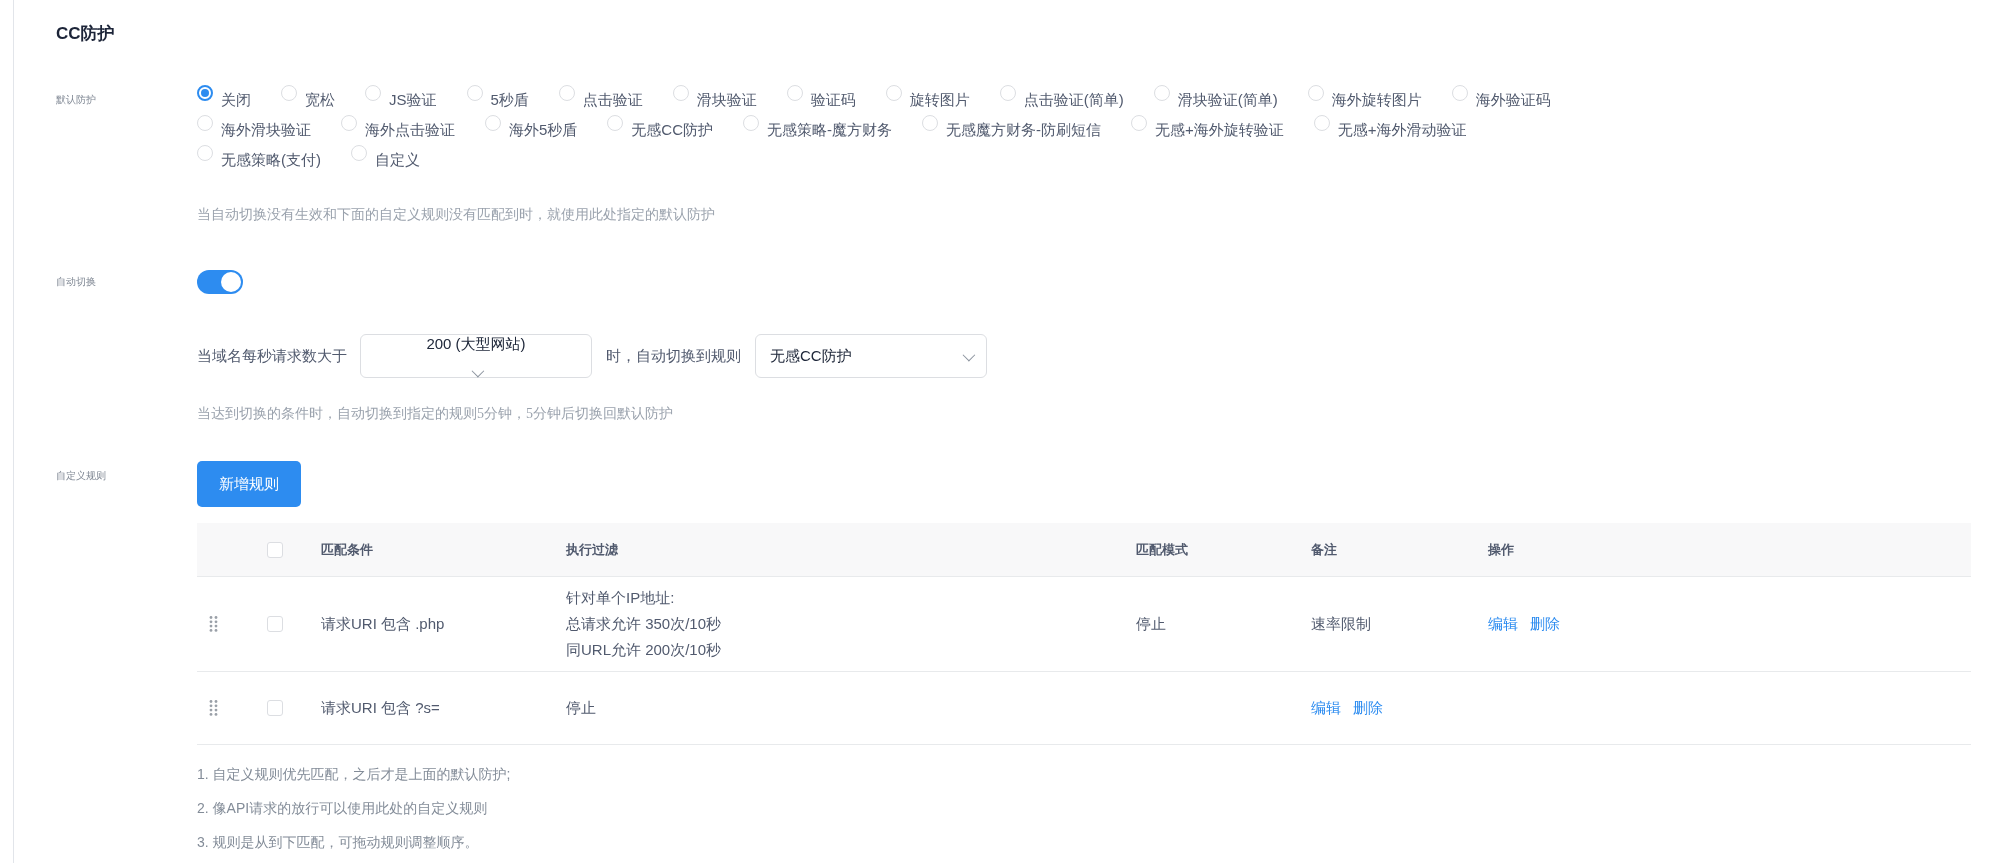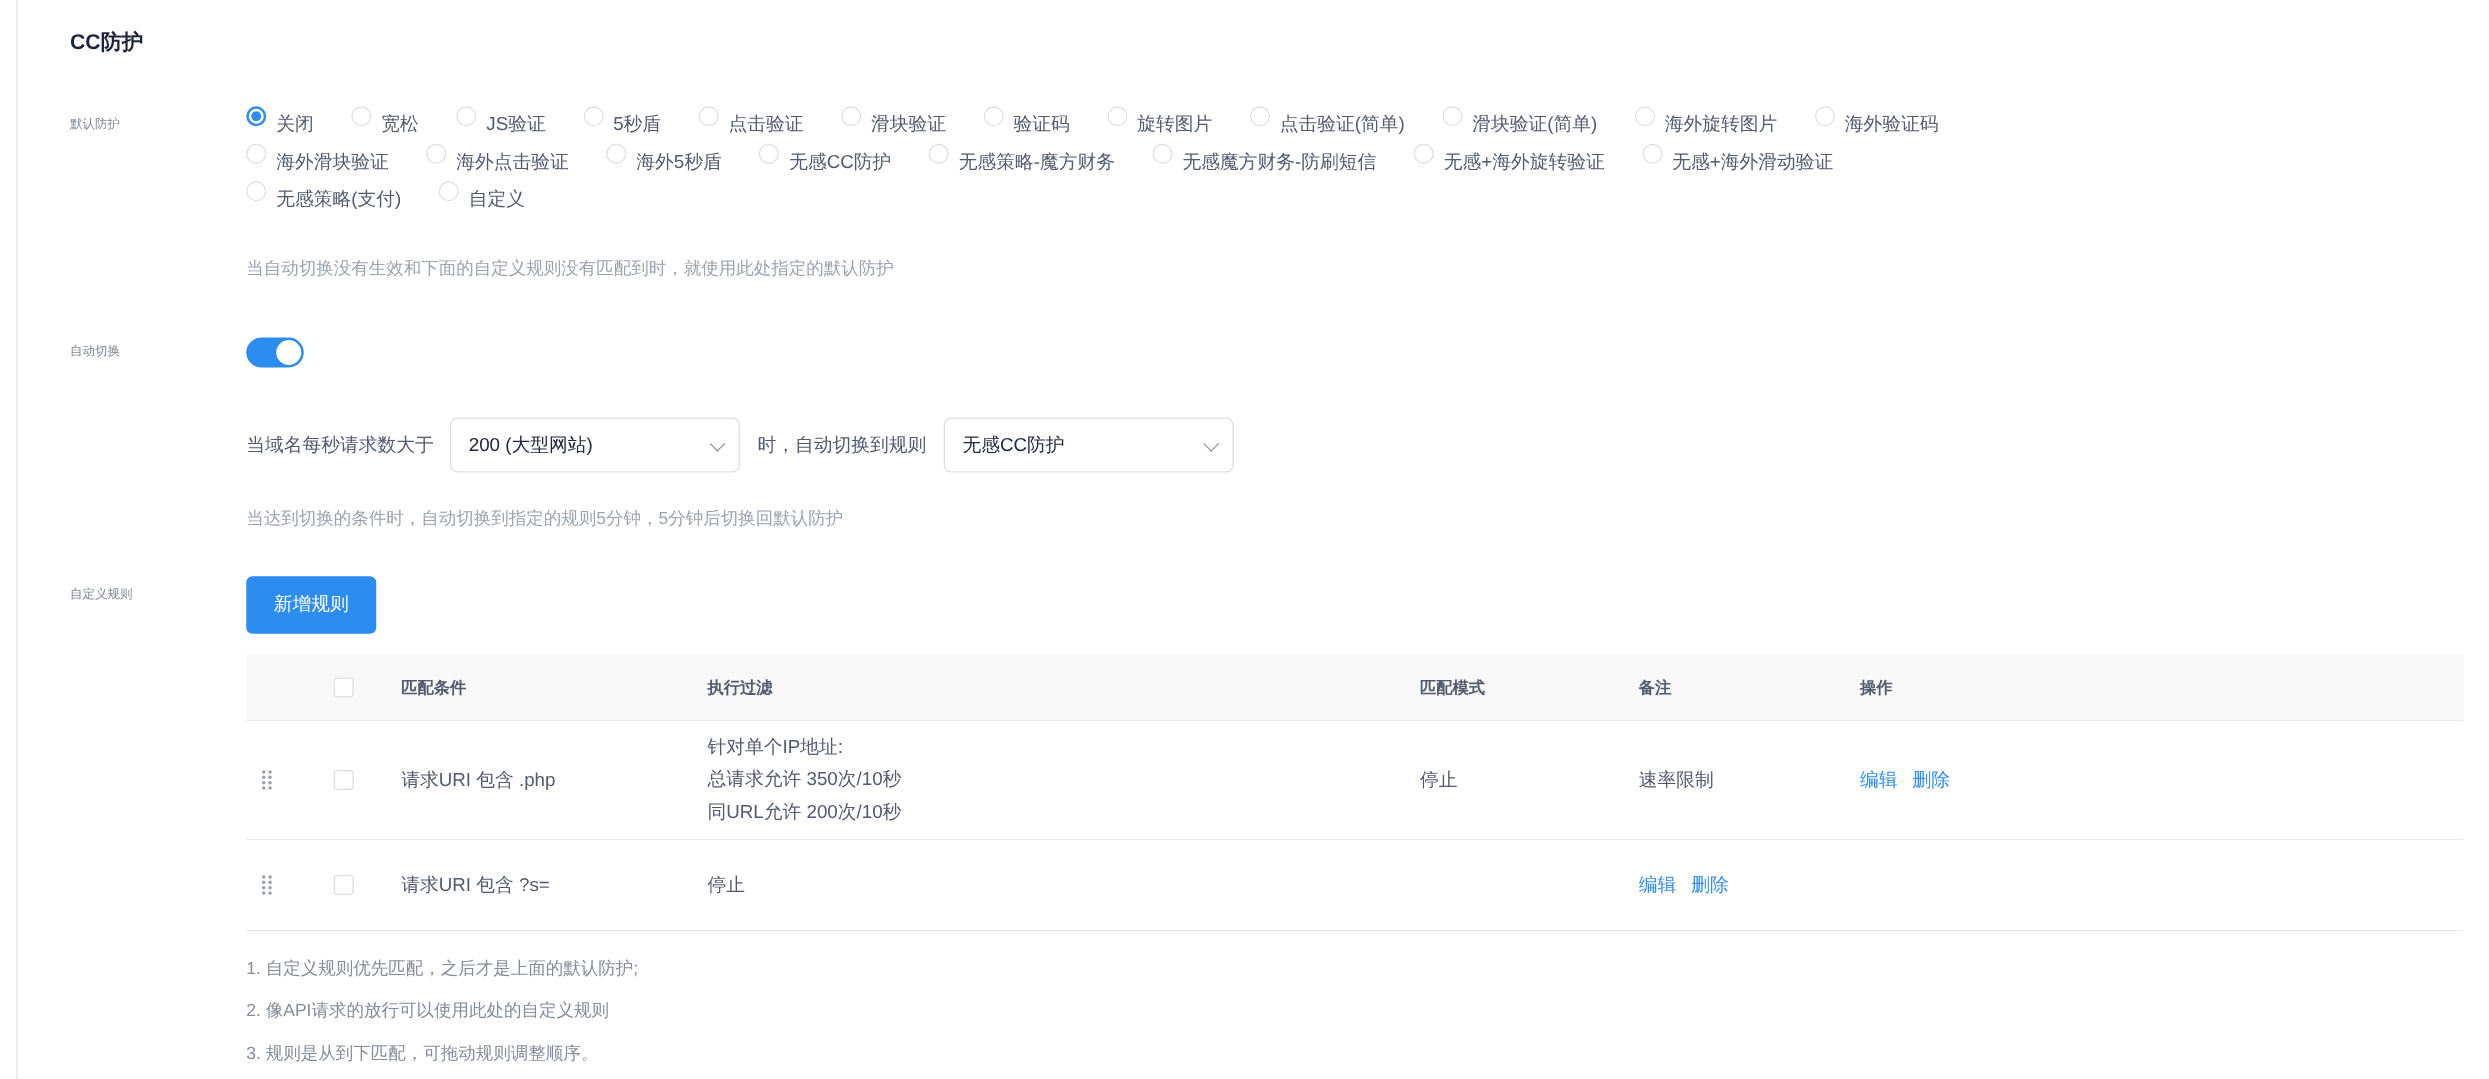--- a/index.html
+++ b/index.html
@@ -32,21 +32,21 @@
   .switch { width:46px; height:24px; border-radius:13px; background:#2d8cf0; position:relative; cursor:pointer; margin-top:3px; }
   .switch .knob { position:absolute; top:2px; right:2px; width:20px; height:20px; border-radius:50%; background:#fff; }
 
   .cond-row { display:flex; align-items:center; margin-top:40px; font-size:15px; color:#515a6e; }
   .select {
     width:232px; height:44px; border:1px solid #dcdee2; border-radius:6px; background:#fff;
     display:flex; align-items:center; justify-content:space-between;
     padding:0 14px; margin:0 14px; font-size:15px; color:#20293b; cursor:pointer;
   }
   .chevron { width:9px; height:9px; border-right:1.6px solid #8b939e; border-bottom:1.6px solid #8b939e; transform:rotate(45deg) translateY(-2px); flex:none; }
-  .cond-help { margin-top:27px; }
+  .cond-help { margin-top:27px;font-family:Liberation Serif, serif; }
 
   
   .btn-primary {
     display:inline-block; background:#2d8cf0; color:#fff; font-size:15px; line-height:46px;
     height:46px; padding:0 22px; border:none; border-radius:5px; cursor:pointer;
     font-family:Liberation Serif, serif;
   }
   .rule-table { margin-top:16px; width:100%; }
   .tgrid { display:grid; grid-template-columns:44px 80px 245px 570px 175px 177px 1fr; align-items:center; }
   .thead { background:#f8f8f9; height:54px; border-bottom:1px solid #e8eaec; font-weight:700; font-size:13px; color:#515a6e; }
@@ -173,21 +173,21 @@
   </div>
 
   <div class="form-row" style="margin-top:44px;justify-content:space-between;">
     <div class="form-label">自动切换</div>
     <div class="form-content">
       <div class="switch">
         <span class="knob"></span>
       </div>
       <div class="cond-row">
         <span>当域名每秒请求数大于</span>
-        <div class="select" style="margin-left:13px;">
+        <div class="select" style="margin-left:13px;flex-direction:column;">
           <span>200 (大型网站)</span>
           <span class="chevron"></span>
         </div>
         <span>时，自动切换到规则</span>
         <div class="select">
           <span>无感CC防护</span>
           <span class="chevron"></span>
         </div>
       </div>
       <div class="help-text cond-help">当达到切换的条件时，自动切换到指定的规则5分钟，5分钟后切换回默认防护</div>

